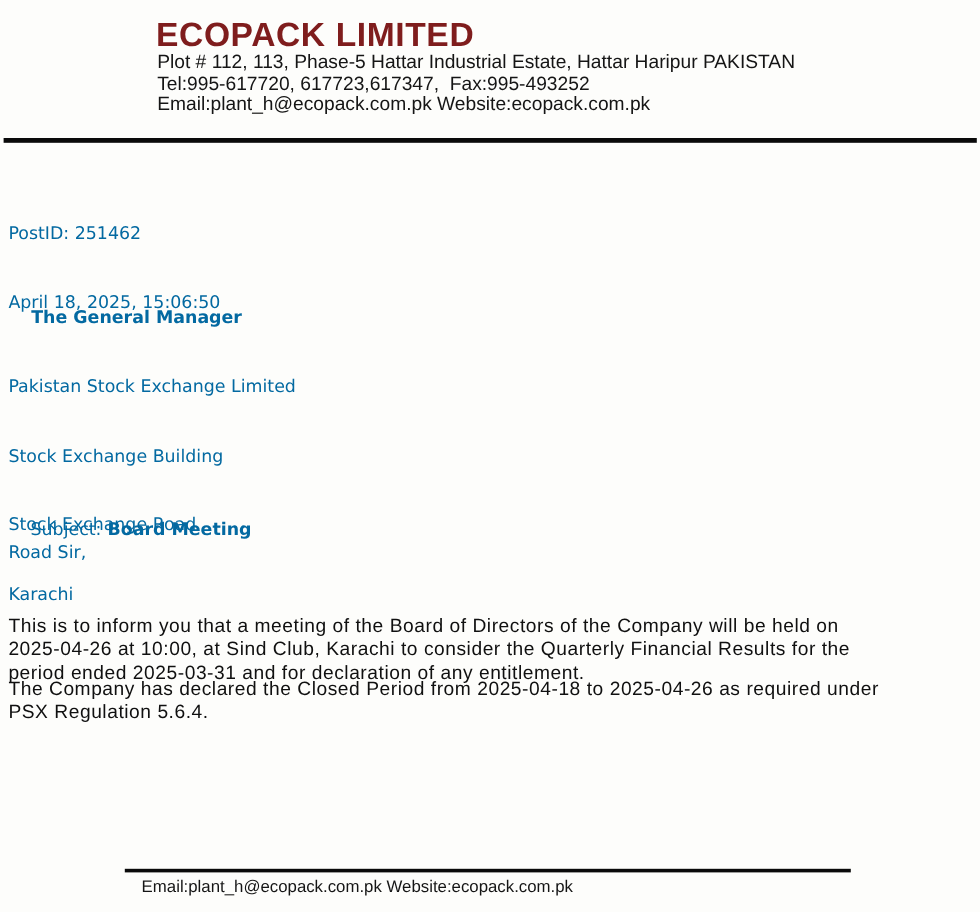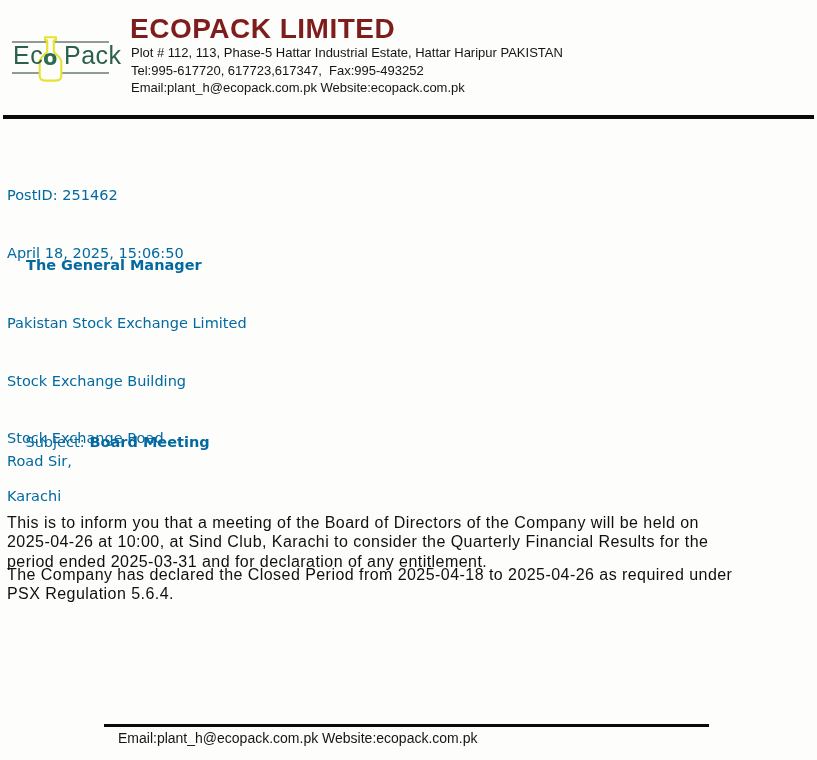--- a/index.html
+++ b/index.html
@@ -47,21 +47,21 @@
     font-size: 21px; font-weight: bold; color: #2b6d52; line-height: 24px;
   }
 
   .company-name {
     position: absolute; left: 130px; top: 13px;
     font-size: 28px; font-weight: bold; letter-spacing: 0.5px;
     color: #7f1d1d; line-height: 32px; white-space: pre;
   }
   .hdr-info {
     position: absolute; left: 131px; top: 44px;
-    font-size: 13px; line-height: 17.7px; color: #151515;
+    font-size: 16px; line-height: 17.7px; color: #151515;
   }
   .hdr-info div { white-space: pre; }
 
   .header-rule {
     position: absolute; left: 3px; right: 3px; top: 115px;
     height: 4px; background: #0a0a0a;
   }
 
   
   .ltr {
@@ -95,34 +95,20 @@
   .footer-text {
     position: absolute; left: 118px; top: 729px;
     font-size: 14px; line-height: 18px; color: #151515; white-space: pre;
   }
 </style>
 </head>
 <body>
 
 <div class="page">
 
-  <div class="logo">
-    <div class="rule rule-top"></div>
-    <div class="rule rule-bottom"></div>
-    <svg class="bottle" width="25" height="46" viewBox="0 0 25 46" aria-hidden="true">
-      <path d="M7 1.2 L18 1.2 L18 4.2 L15.8 4.2 L15.8 15
-               C15.8 18 23.3 20.5 23.3 26 L23.3 40
-               C23.3 43.2 20.6 44.6 17.6 44.6 L7.4 44.6
-               C4.4 44.6 1.7 43.2 1.7 40 L1.7 26
-               C1.7 20.5 9.2 18 9.2 15 L9.2 4.2 L7 4.2 Z" fill="#fdfdfb" stroke="#e6e32f" stroke-width="2.1" stroke-linejoin="round"></path>
-    </svg>
-    <span class="word word-left">Ec</span>
-    <span class="logo-o">o</span>
-    <span class="word word-right">Pack</span>
-  </div>
 
   <div class="company-name">ECOPACK LIMITED</div>
 
   <div class="hdr-info">
     <div>Plot # 112, 113, Phase-5 Hattar Industrial Estate, Hattar Haripur PAKISTAN</div>
     <div>Tel:995-617720, 617723,617347,  Fax:995-493252</div>
     <div>Email:plant_h@ecopack.com.pk Website:ecopack.com.pk</div>
   </div>
 
   <div class="header-rule"></div>

